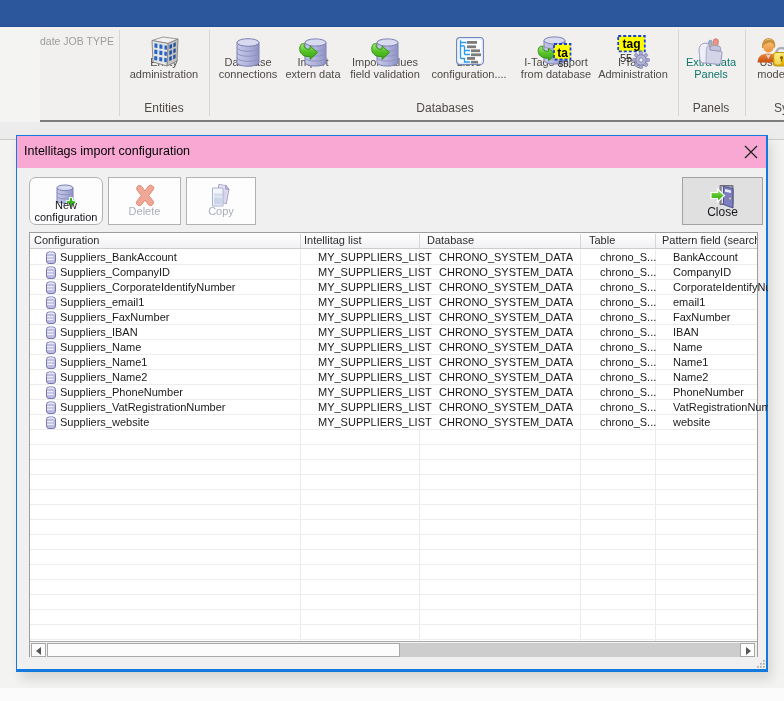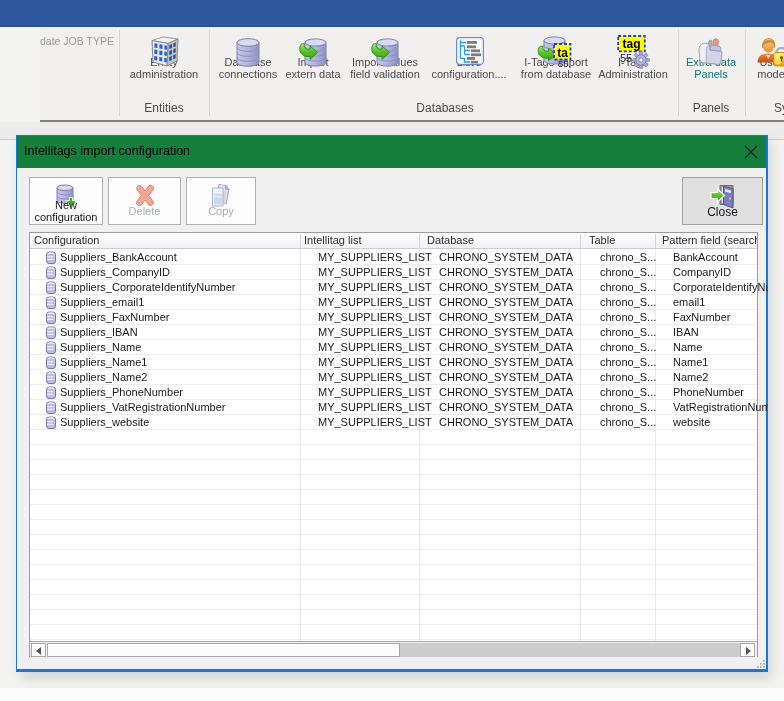--- a/index.html
+++ b/index.html
@@ -13,21 +13,21 @@
 .rlabel { font-size:11px; color:#4e4a48; text-align:center; top:30px; line-height:12px; white-space:pre; }
 .rgroup { font-size:12px; color:#4e4a48; text-align:center; top:75px; }
 #jobtype { left:0px; top:9px; font-size:10.5px; color:#9d9d9d; }
 
 #midbg { left:0; top:122px; width:784px; height:579px; background:#f3f3f2; }
 #midband { left:0; top:122px; width:784px; height:18px; background:#ececec; border-bottom:1px solid #cbcbcb; }
 #botwhite { left:0; top:688px; width:784px; height:13px; background:#fbfbfb; }
 
 #dialog { left:16px; top:135px; width:752px; height:537px; background:#f0f0f0;
   border:solid #1379df; border-width:1px 2px 3px 1px; box-shadow:4px 7px 11px rgba(0,0,0,0.12); }
-#titlebar { left:0; top:0; width:749px; height:32px; background:#15803d; }
+#titlebar { left:0; top:0; width:749px; height:32px; background:#f9a8d4; }
 #titletext { left:7px; top:8px; font-size:12.5px; color:#000; }
 #closex { left:726px; top:8px; width:16px; height:16px; }
 
 .tbtn { top:41px; height:48px; background:#fdfdfd; border:1px solid #b2b2b2; text-align:center; }
 .tbtn .cap { position:absolute; left:0; right:0; bottom:1px; font-size:11px; line-height:11.5px; color:#a9aeb9; }
 .tbtn.en .cap { color:#15151d; }
 .tbtn .ic { position:absolute; left:50%; top:5px; transform:translateX(-50%); }
 
 #table { left:12px; top:96px; width:729px; height:425px; background:#ffffff; border:1px solid #9d9d9d; }
 #thead { left:0; top:0; width:727px; height:16px; background:linear-gradient(#ffffff,#f1f1f4); border-bottom:1px solid #cdcdd1; }
@@ -246,21 +246,21 @@
   <div class="abs" id="midband"></div>
   <div class="abs" id="botwhite"></div>
 
   <div class="abs" id="dialog">
     <div class="abs" id="titlebar">
       <div class="abs" id="titletext">Intellitags import configuration</div>
       <svg class="abs" id="closex" viewBox="0 0 16 16">
           <path d="M2 2 L14 14 M14 2 L2 14" stroke="#222" stroke-width="1.3" fill="none"></path>
         </svg>
     </div>
-    <div class="abs tbtn en" style="left:12px;width:74px;">
+    <div class="abs tbtn en" style="left:12px;width:74px;border-radius:7px;">
       <svg class="ic" style="top:6px" width="24" height="24" viewBox="0 0 24 24">
         <path d="M3 3.8 L3 16.5 A8 2.8 0 0 0 19 16.5 L19 3.8 Z" fill="url(#cg2)" stroke="#7d80b4" stroke-width="1"></path>
         <ellipse cx="11" cy="3.8" rx="8" ry="2.8" fill="#d8daf0" stroke="#7d80b4" stroke-width="1"></ellipse>
         <path d="M3 8 A8 2.8 0 0 0 19 8 M3 12.2 A8 2.8 0 0 0 19 12.2" fill="none" stroke="#8f92c2" stroke-width="1"></path>
         <path d="M15.4 13.6 L18.6 13.6 L18.6 16.7 L21.7 16.7 L21.7 19.9 L18.6 19.9 L18.6 23 L15.4 23 L15.4 19.9 L12.3 19.9 L12.3 16.7 L15.4 16.7 Z" fill="#33b51e" stroke="#ffffff" stroke-width="1"></path>
       </svg>
       <span class="cap">New<br>configuration</span>
       </div>
     <div class="abs tbtn" style="left:91px;width:73px;">
       <svg class="ic" style="top:6px" width="23" height="23" viewBox="0 0 23 23">

